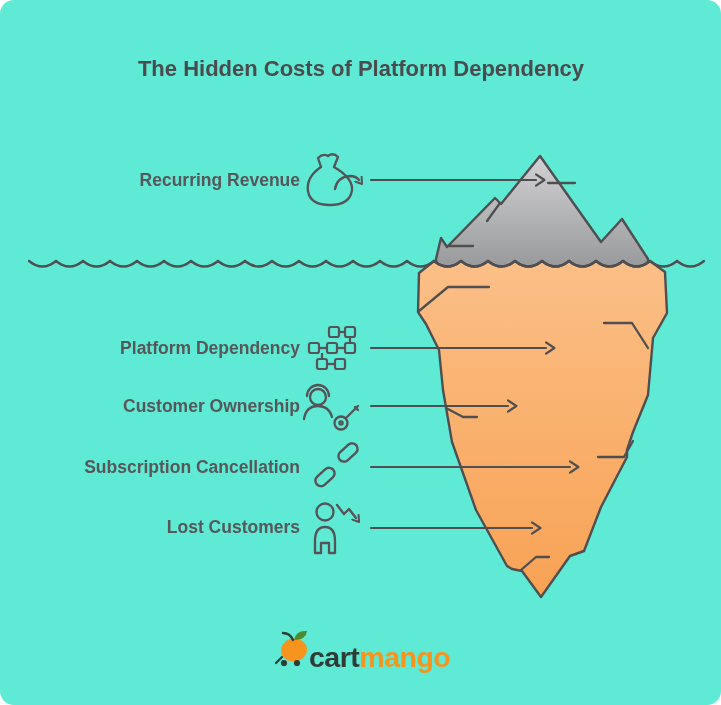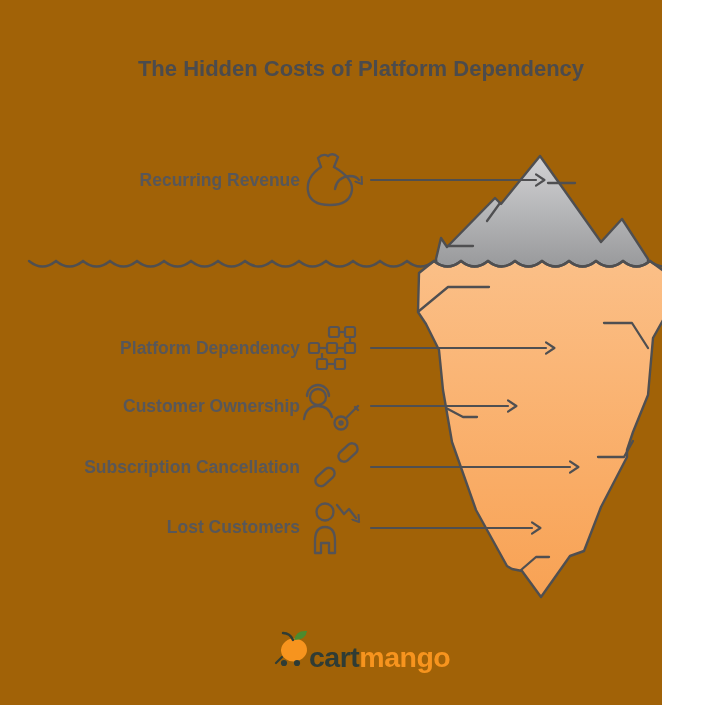--- a/index.html
+++ b/index.html
@@ -1,21 +1,22 @@
 <!DOCTYPE html>
 <html><head>
 <meta charset="utf-8">
 <style>
   html,body{margin:0;padding:0;background:#ffffff;}
   .canvas{
     position:relative;
-    width:662px;height:705px;
-    background:#a16207;
+    width:721px;height:705px;
+    background:#5eead4;
     font-family:"Liberation Sans", sans-serif;
     overflow:hidden;
+    border-radius:14px;
   }
   svg{display:block;}
   text{font-family:"Liberation Sans", sans-serif;}
   .title-text{font-size:22px;font-weight:700;fill:#4b4b4d;}
   .row-label{font-size:17.5px;font-weight:600;fill:#57575a;}
   .logo-text{font-size:28.5px;font-weight:800;letter-spacing:-0.5px;}
 </style>
 </head>
 <body>
 

